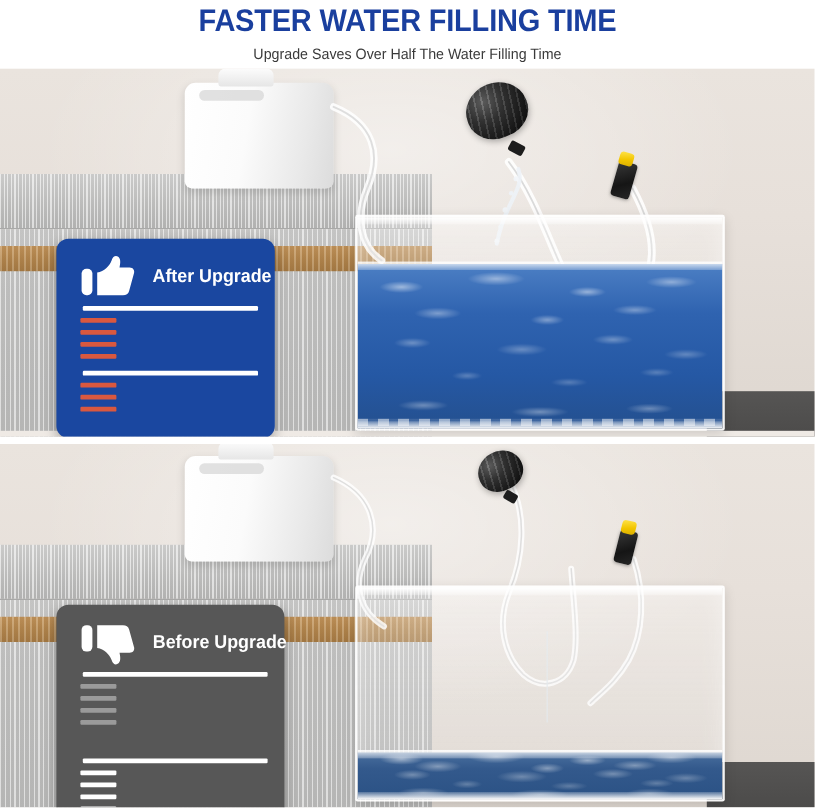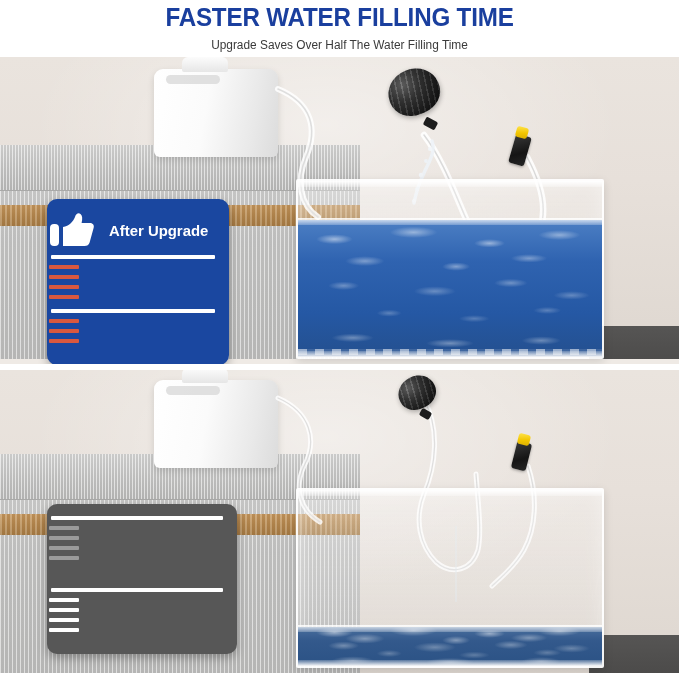--- a/index.html
+++ b/index.html
@@ -230,21 +230,21 @@
     width: 100%; height: 6px;
     background: repeating-linear-gradient(90deg,
       rgba(255,255,255,.55) 0px, rgba(255,255,255,.55) 9px,
       rgba(255,255,255,.12) 9px, rgba(255,255,255,.12) 17px);
   }
 
   
   .card {
     position: absolute;
     border-radius: 10px;
-    padding: 12px 14px 12px 2px;
+    padding: 12px 14px 12px 20px;
     box-shadow: 0 4px 10px rgba(0,0,0,.28);
     z-index: 30;
   }
   .card-after  { background: #1a47a0; }
   .card-before { background: #575757; }
 
   .card-head {
     display: flex;
     align-items: center;
     height: 40px;
@@ -423,20 +423,28 @@
     <div class="tank-rim"></div>
     <div class="water" id="water-before" style="background: linear-gradient(rgb(74, 111, 158) 0%, rgb(51, 89, 140) 35%, rgb(43, 82, 133) 100%); height: 22%;">
       <div class="water-surface"></div>
       <div class="water-texture"></div>
     </div>
     <div class="tank-base"></div>
   </div>
 
   <div class="card card-before" style="left: 47px; top: 134px; width: 190px; background: rgb(87, 87, 87);">
 
+    <div class="card-head">
+      <svg class="thumb-icon" viewBox="0 0 46 38">
+        <rect x="1" y="4" width="9" height="22" rx="4" fill="#ffffff"></rect>
+        <path d="M14 4 L14 23 C20 24 24 28 26 33 C27 36.5 29.5 37.5 31.5 36 C33.5 34.5 33.6 31.5 32.6 27 L41 27
+                 C44 27 45.5 24.5 44.6 22 L40.6 7.5 C40 5 38 4 35.5 4 Z" fill="#ffffff"></path>
+      </svg>
+      <div class="card-title">Before Upgrade</div>
+    </div>
 
     <div class="bar-white"></div>
 
     <div class="tick-group">
       <div class="tick tick-before-dim" style="background: rgb(154, 154, 154);"></div>
       <div class="tick tick-before-dim" style="background: rgb(154, 154, 154);"></div>
       <div class="tick tick-before-dim" style="background: rgb(154, 154, 154);"></div>
       <div class="tick tick-before-dim" style="background: rgb(154, 154, 154);"></div>
     </div>
 

